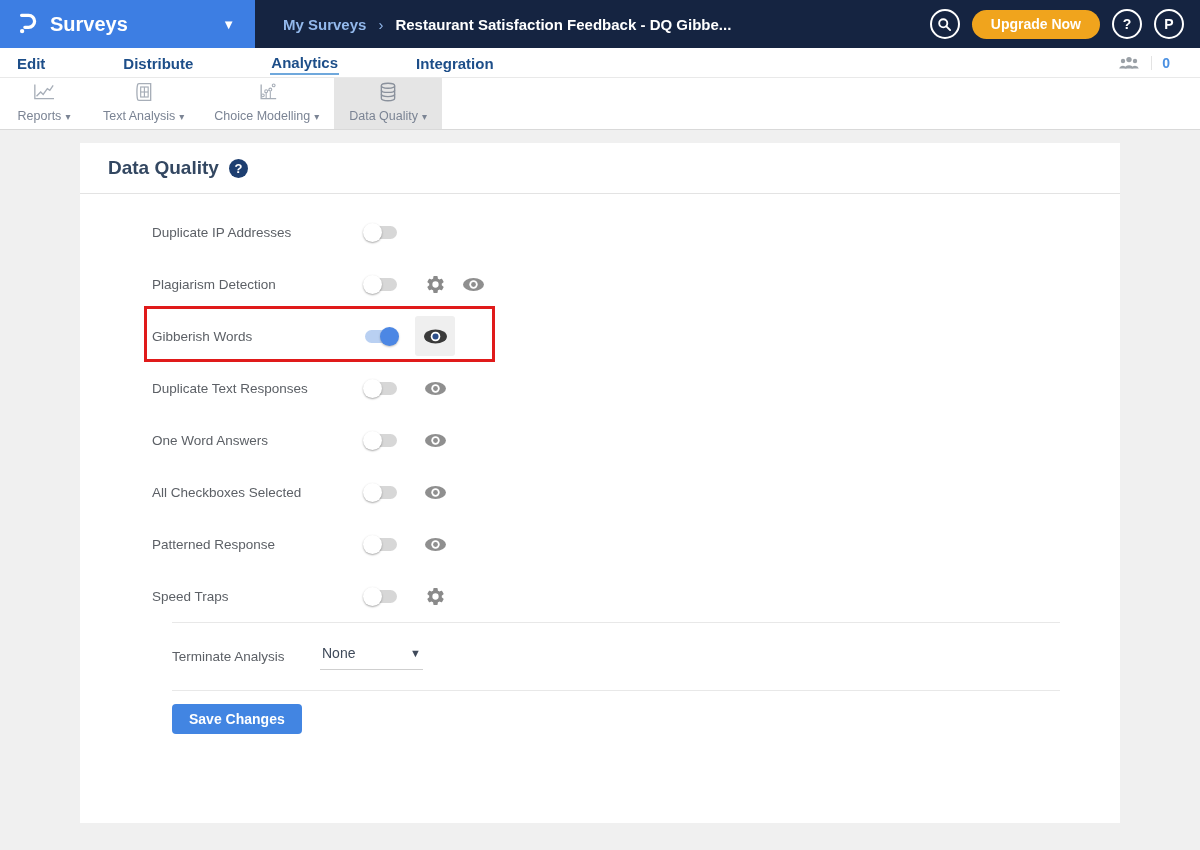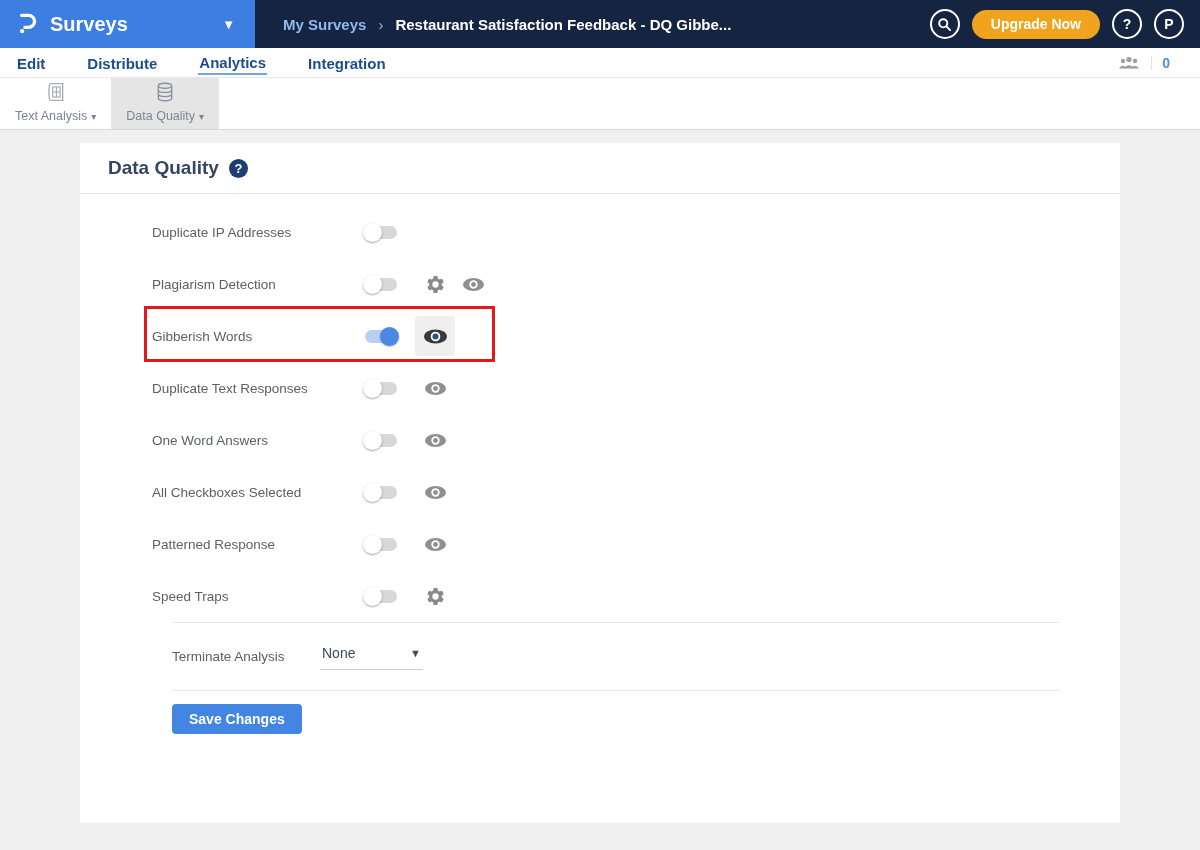--- a/index.html
+++ b/index.html
@@ -13,21 +13,21 @@
   .logo-caret { color:#fff; font-size:13px; margin-right:6px; }
   .breadcrumb { display:flex; align-items:center; padding-left:28px; flex:1; min-width:0;text-align:center; }
   .crumb-parent { color:#93b9ec; font-size:15px; font-weight:700; cursor:pointer; }
   .crumb-sep { color:#93b9ec; font-size:15px; margin:0 12px; }
   .crumb-current { color:#ffffff; font-size:15px; font-weight:700; white-space:nowrap; }
   .header-right { display:flex; align-items:center; gap:12px; padding-right:16px; }
   .hdr-circle { width:30px; height:30px; border:2px solid #fff; border-radius:50%; display:flex; align-items:center; justify-content:center; color:#fff; font-weight:700; font-size:14px; cursor:pointer; background:transparent; }
   .upgrade-btn { height:29px; padding:0 19px; border:none; border-radius:15px; background:#f0a41d; color:#fff; font-size:14px; font-weight:700; font-family:"Liberation Sans",sans-serif; cursor:pointer; }
 
   
-  .tabbar { height:30px; background:#fff; display:flex; align-items:center; padding:0 16px; border-bottom:1px solid #e9e9e9; }
+  .tabbar { height:30px; background:#fff; display:flex; align-items:center; padding:0 16px; border-bottom:1px solid #e9e9e9;gap:36px; }
   .tab { color:#1d4e89; font-size:15px; font-weight:700; margin-right:40px; padding:4px 1px 2px; cursor:pointer; }
   .tab.active { border-bottom:2px solid #6fa8dc; }
   .tabbar-right { margin-left:auto; display:flex; align-items:center; gap:10px; padding-right:14px; }
   .tab-divider { width:1px; height:14px; background:#e3e3e3; }
   .resp-count { color:#4a90e2; font-size:14px; font-weight:700; cursor:pointer; }
 
   
   .toolbar { height:52px; background:#fff; display:flex; align-items:stretch; border-bottom:1px solid #d9d9d9; }
   .tool { display:flex; flex-direction:column; align-items:center; justify-content:center; padding:4px 15px 5px; min-width:88px; cursor:pointer; }
   .tool.active { background:#e5e5e5; }
@@ -115,29 +115,49 @@
       <path d="M7.6 13.6 a4.6 4.6 0 0 1 8.8 0 z" fill="#9aa0a6"></path>
       <path d="M14.2 13.6 a4 4 0 0 1 7.6 0 z" fill="#9aa0a6"></path>
     </svg>
     <div class="tab-divider"></div>
     <span class="resp-count">0</span>
   </div>
 </div>
 
 <div class="toolbar">
   <div class="tool">
+    <svg width="30" height="24" viewBox="0 0 30 24">
+      <path d="M4 3 v17 h23" stroke="#a7aeb8" stroke-width="1.6" fill="none"></path>
+      <path d="M6 17 l5-5 3 3 5-7 3 2 4-6" stroke="#a7aeb8" stroke-width="1.6" fill="none"></path>
+    </svg>
+    <span><span class="tool-label">Reports</span><span class="tool-caret">▾</span></span>
+  </div>
+  <div class="tool">
     <svg width="26" height="24" viewBox="0 0 26 24">
       <path d="M6 2 h15 v20 h-15" stroke="#a7aeb8" stroke-width="1.6" fill="none"></path>
       <path d="M6 2 c-2 2 -2 18 0 20" stroke="#a7aeb8" stroke-width="1.6" fill="none"></path>
       <rect x="9" y="6" width="9" height="12" stroke="#a7aeb8" stroke-width="1.4" fill="none"></rect>
       <line x1="13.5" y1="6" x2="13.5" y2="18" stroke="#a7aeb8" stroke-width="1.4"></line>
       <line x1="9" y1="12" x2="18" y2="12" stroke="#a7aeb8" stroke-width="1.4"></line>
     </svg>
     <span><span class="tool-label">Text Analysis</span><span class="tool-caret">▾</span></span>
   </div>
+  <div class="tool">
+    <svg width="30" height="24" viewBox="0 0 30 24">
+      <path d="M8 3 v17 h18" stroke="#a7aeb8" stroke-width="1.6" fill="none"></path>
+      <path d="M10 16 l4-5 5-2 4-5" stroke="#a7aeb8" stroke-width="1.2" fill="none" stroke-dasharray="2 2"></path>
+      <circle cx="10" cy="16" r="1.7" stroke="#a7aeb8" stroke-width="1.3" fill="#fff"></circle>
+      <circle cx="14" cy="11" r="1.7" stroke="#a7aeb8" stroke-width="1.3" fill="#fff"></circle>
+      <circle cx="19" cy="9" r="1.7" stroke="#a7aeb8" stroke-width="1.3" fill="#fff"></circle>
+      <circle cx="23" cy="4" r="1.7" stroke="#a7aeb8" stroke-width="1.3" fill="#fff"></circle>
+      <line x1="14" y1="13" x2="14" y2="20" stroke="#a7aeb8" stroke-width="1.3"></line>
+      <line x1="19" y1="11" x2="19" y2="20" stroke="#a7aeb8" stroke-width="1.3"></line>
+    </svg>
+    <span><span class="tool-label">Choice Modelling</span><span class="tool-caret">▾</span></span>
+  </div>
   <div class="tool active">
     <svg width="26" height="24" viewBox="0 0 26 24">
       <ellipse cx="13" cy="4.5" rx="8" ry="3" stroke="#8a919c" stroke-width="1.6" fill="none"></ellipse>
       <path d="M5 4.5 v5 c0 1.7 3.6 3 8 3 s8 -1.3 8 -3 v-5" stroke="#8a919c" stroke-width="1.6" fill="none"></path>
       <path d="M5 9.5 v5 c0 1.7 3.6 3 8 3 s8 -1.3 8 -3 v-5" stroke="#8a919c" stroke-width="1.6" fill="none"></path>
       <path d="M5 14.5 v5 c0 1.7 3.6 3 8 3 s8 -1.3 8 -3 v-5" stroke="#8a919c" stroke-width="1.6" fill="none"></path>
     </svg>
     <span><span class="tool-label">Data Quality</span><span class="tool-caret">▾</span></span>
   </div>
 </div>

